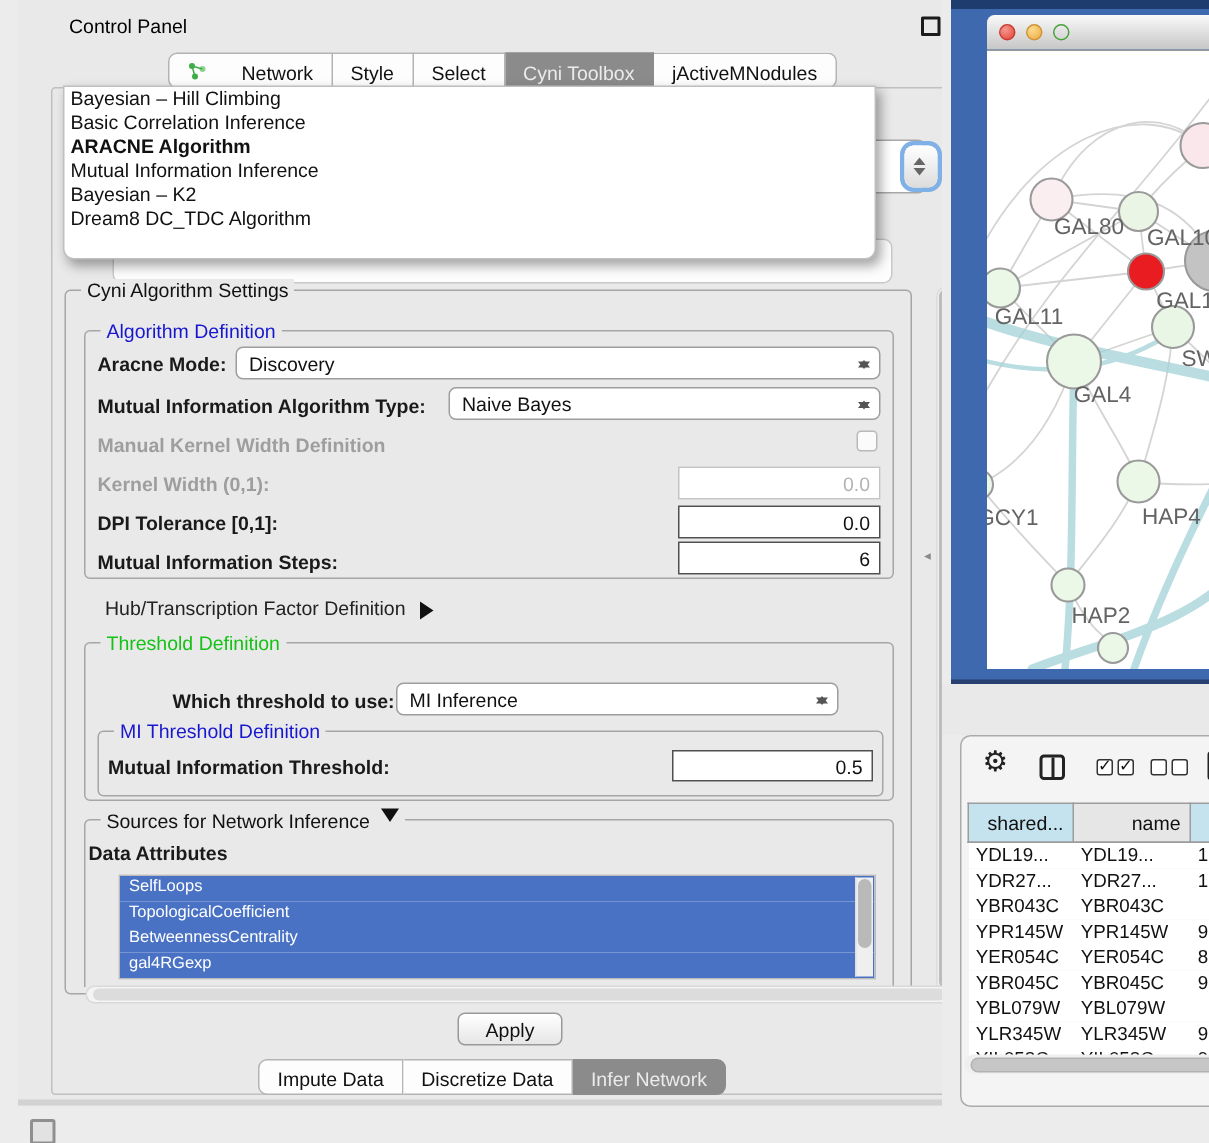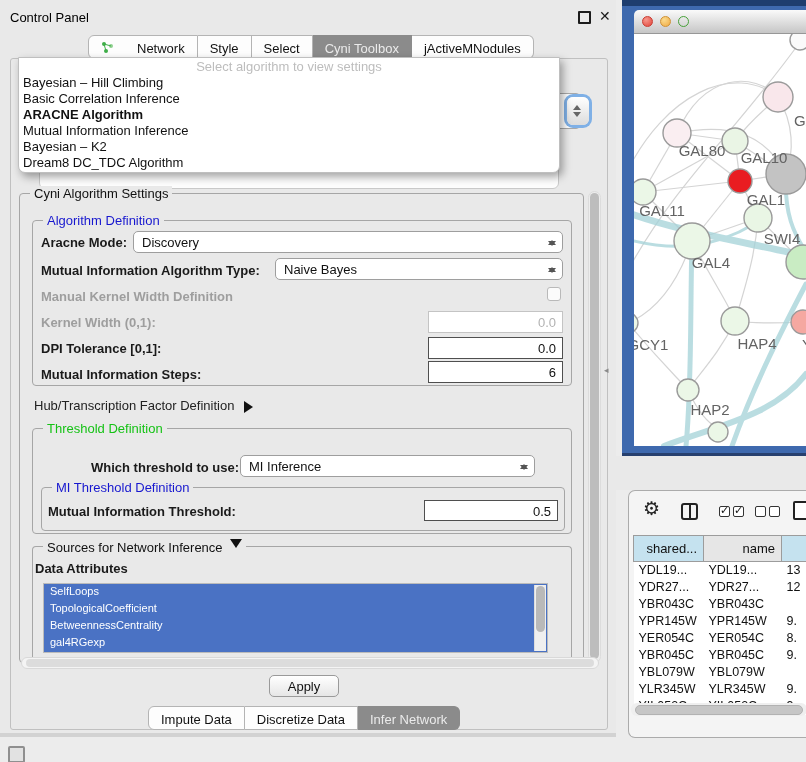--- a/index.html
+++ b/index.html
@@ -1,18 +1,18 @@
 <!DOCTYPE html>
 <html><head>
 <meta charset="utf-8">
 <style>
   * { margin:0; padding:0; box-sizing:border-box; }
   html,body { width:806px; height:762px; overflow:hidden; }
   body { font-family:"Liberation Sans","DejaVu Sans",sans-serif; background:#ececec; position:relative; font-size:13px; color:#111; }
-  .abs { position:absolute; }
+  .abs { position:absolute;margin-left:12px; }
 
   
   #control-window { left:0; top:0; width:616px; height:737px; background:#e9e9e9; border-bottom:4px solid #d2d2d2; }
   #cp-titlebar { left:0; top:4px; width:100%; height:28px; }
   #cp-title { left:10px; top:6px; color:#000; }
   .win-btn { top:7px; width:13px; height:13px; cursor:pointer; }
   #cp-float { left:578px; border:2px solid #1b1b1b; border-radius:1px; }
   #cp-close { left:599px; font-weight:bold; font-size:14px; color:#1b1b1b; line-height:13px; top:6px; }
 
   
@@ -239,21 +239,20 @@
         <div class="thumb"></div>
       </div>
     <div id="hscroll" class="abs">
         <div class="thumb"></div>
       </div>
 
     <div id="apply-btn" class="abs">Apply</div>
   </div>
 
   <div id="algo-popup" class="abs">
-    <div id="popup-placeholder">Select algorithm to view settings</div>
     <div class="popup-item">Bayesian – Hill Climbing</div>
     <div class="popup-item">Basic Correlation Inference</div>
     <div class="popup-item bold">ARACNE Algorithm</div>
     <div class="popup-item">Mutual Information Inference</div>
     <div class="popup-item">Bayesian – K2</div>
     <div class="popup-item">Dream8 DC_TDC Algorithm</div>
   </div>
 
   <div id="bottom-tabs" class="abs tabstrip">
     <div class="tab">

